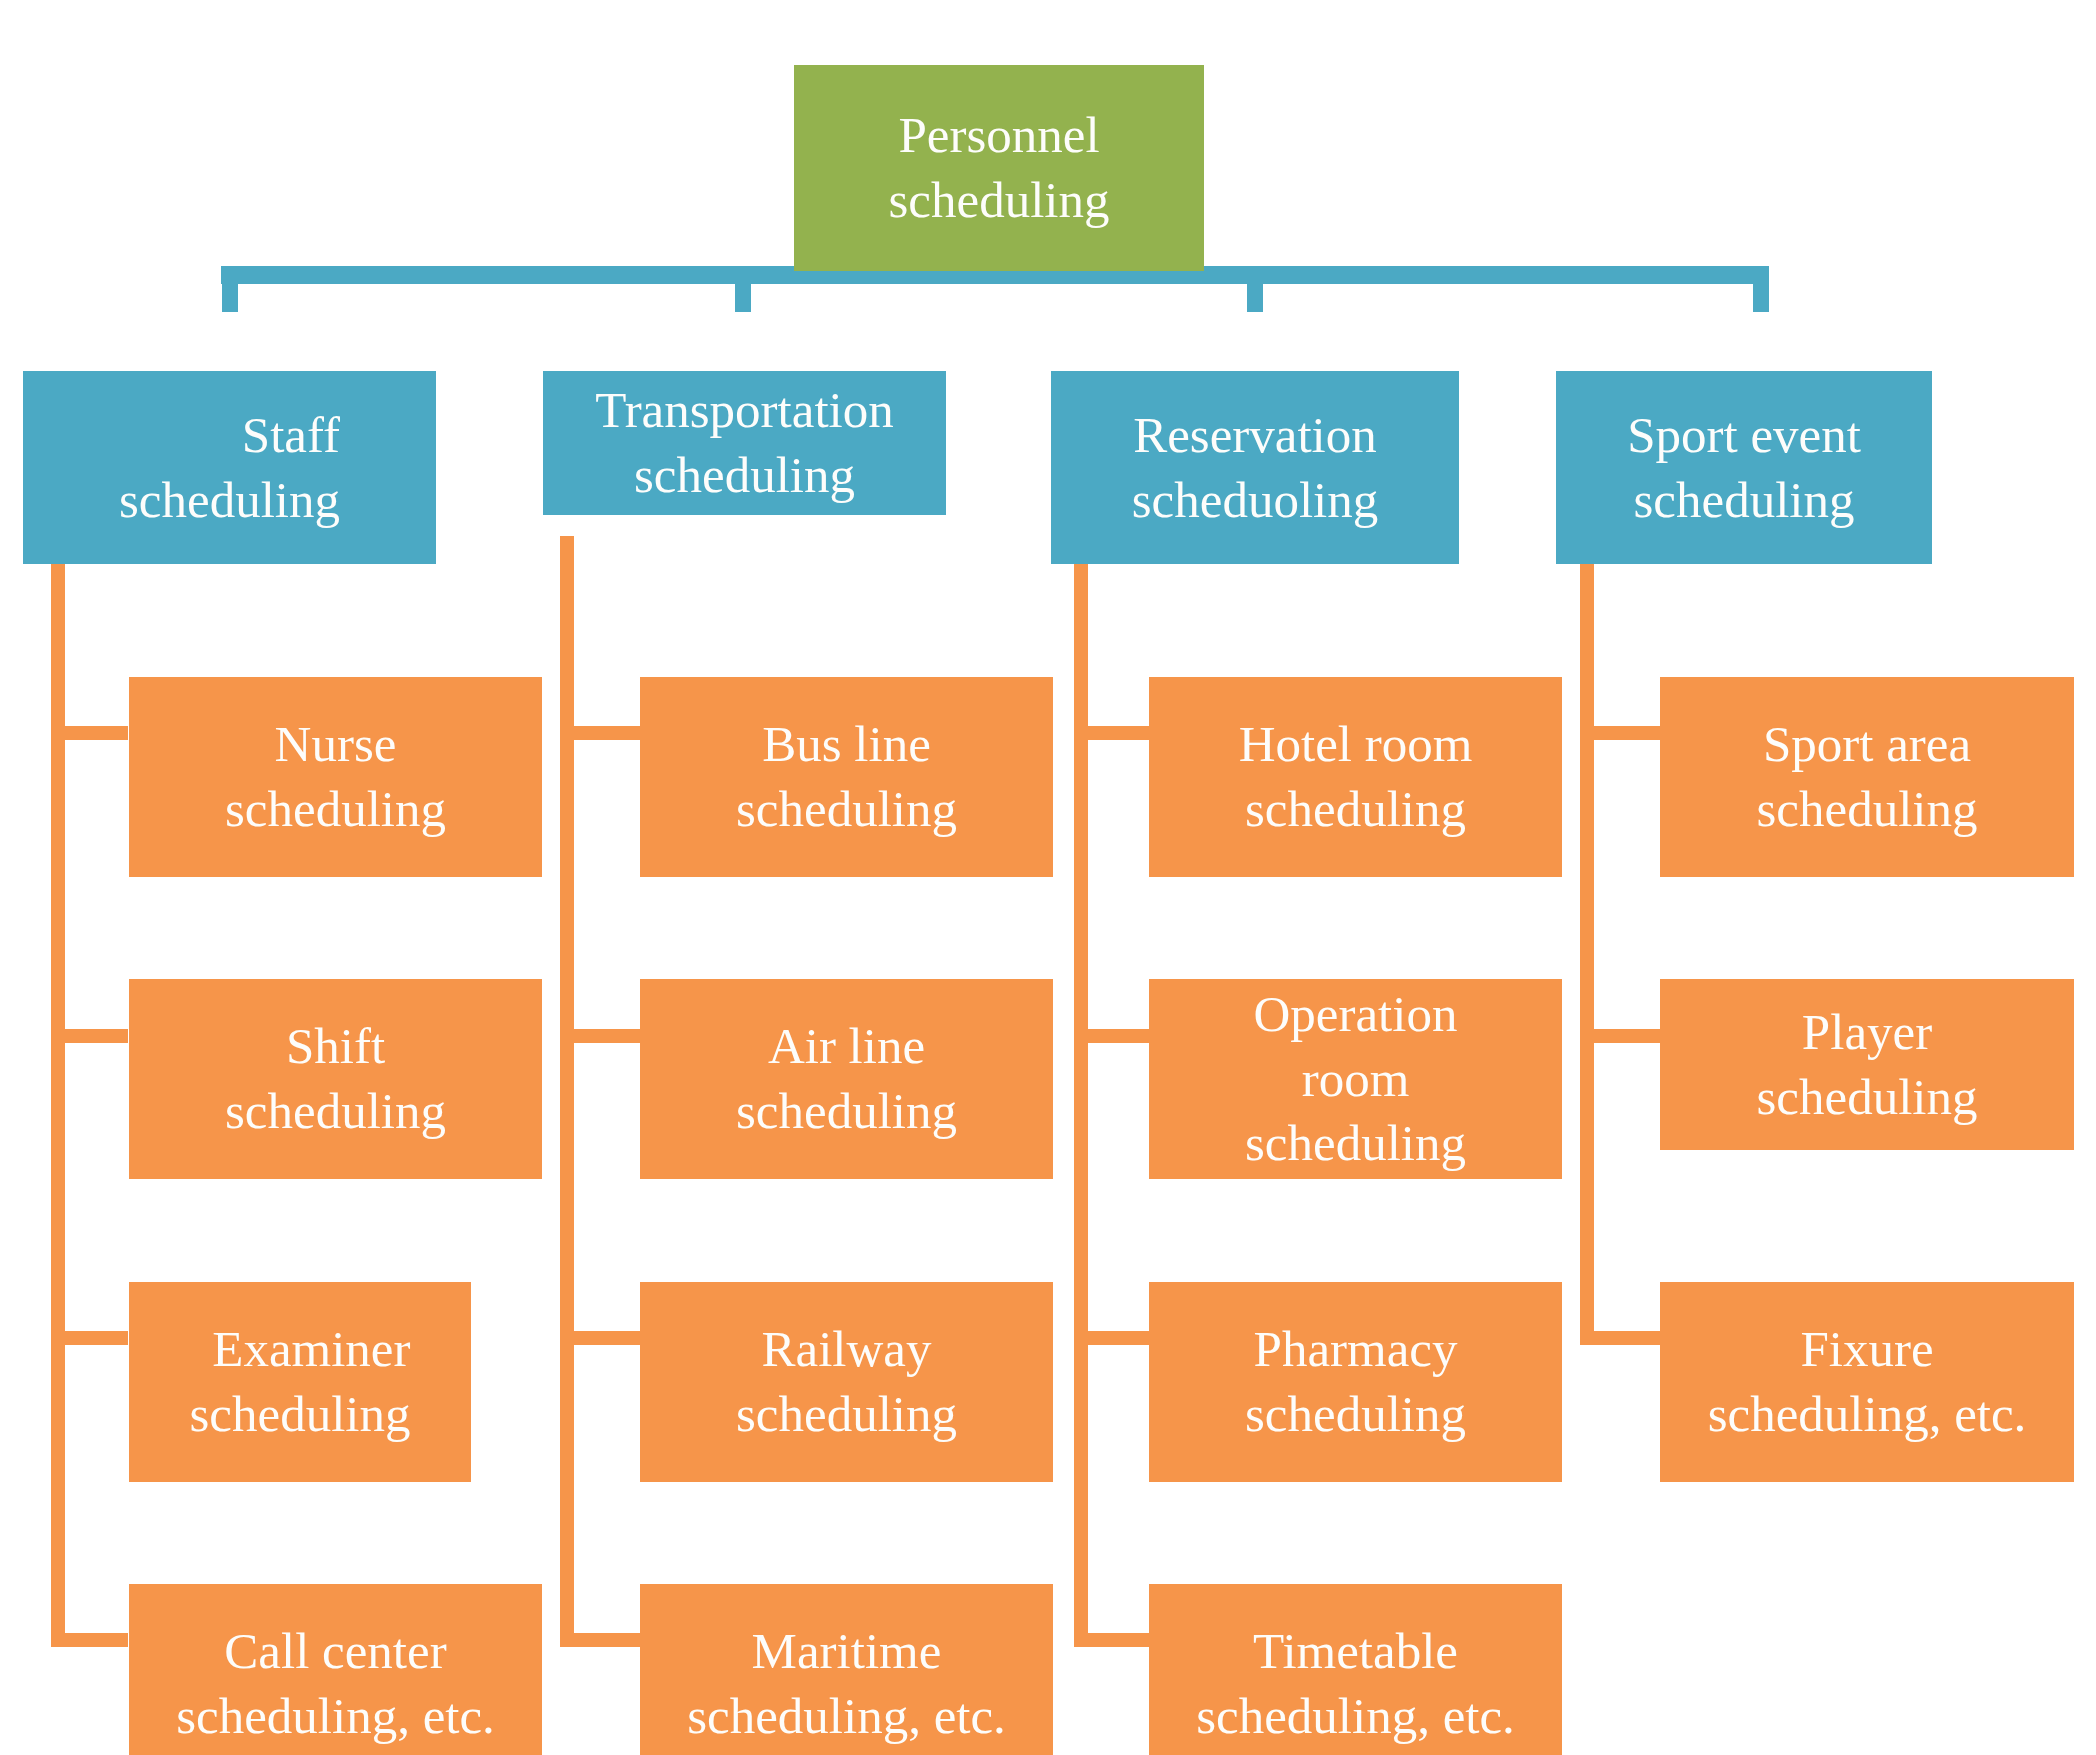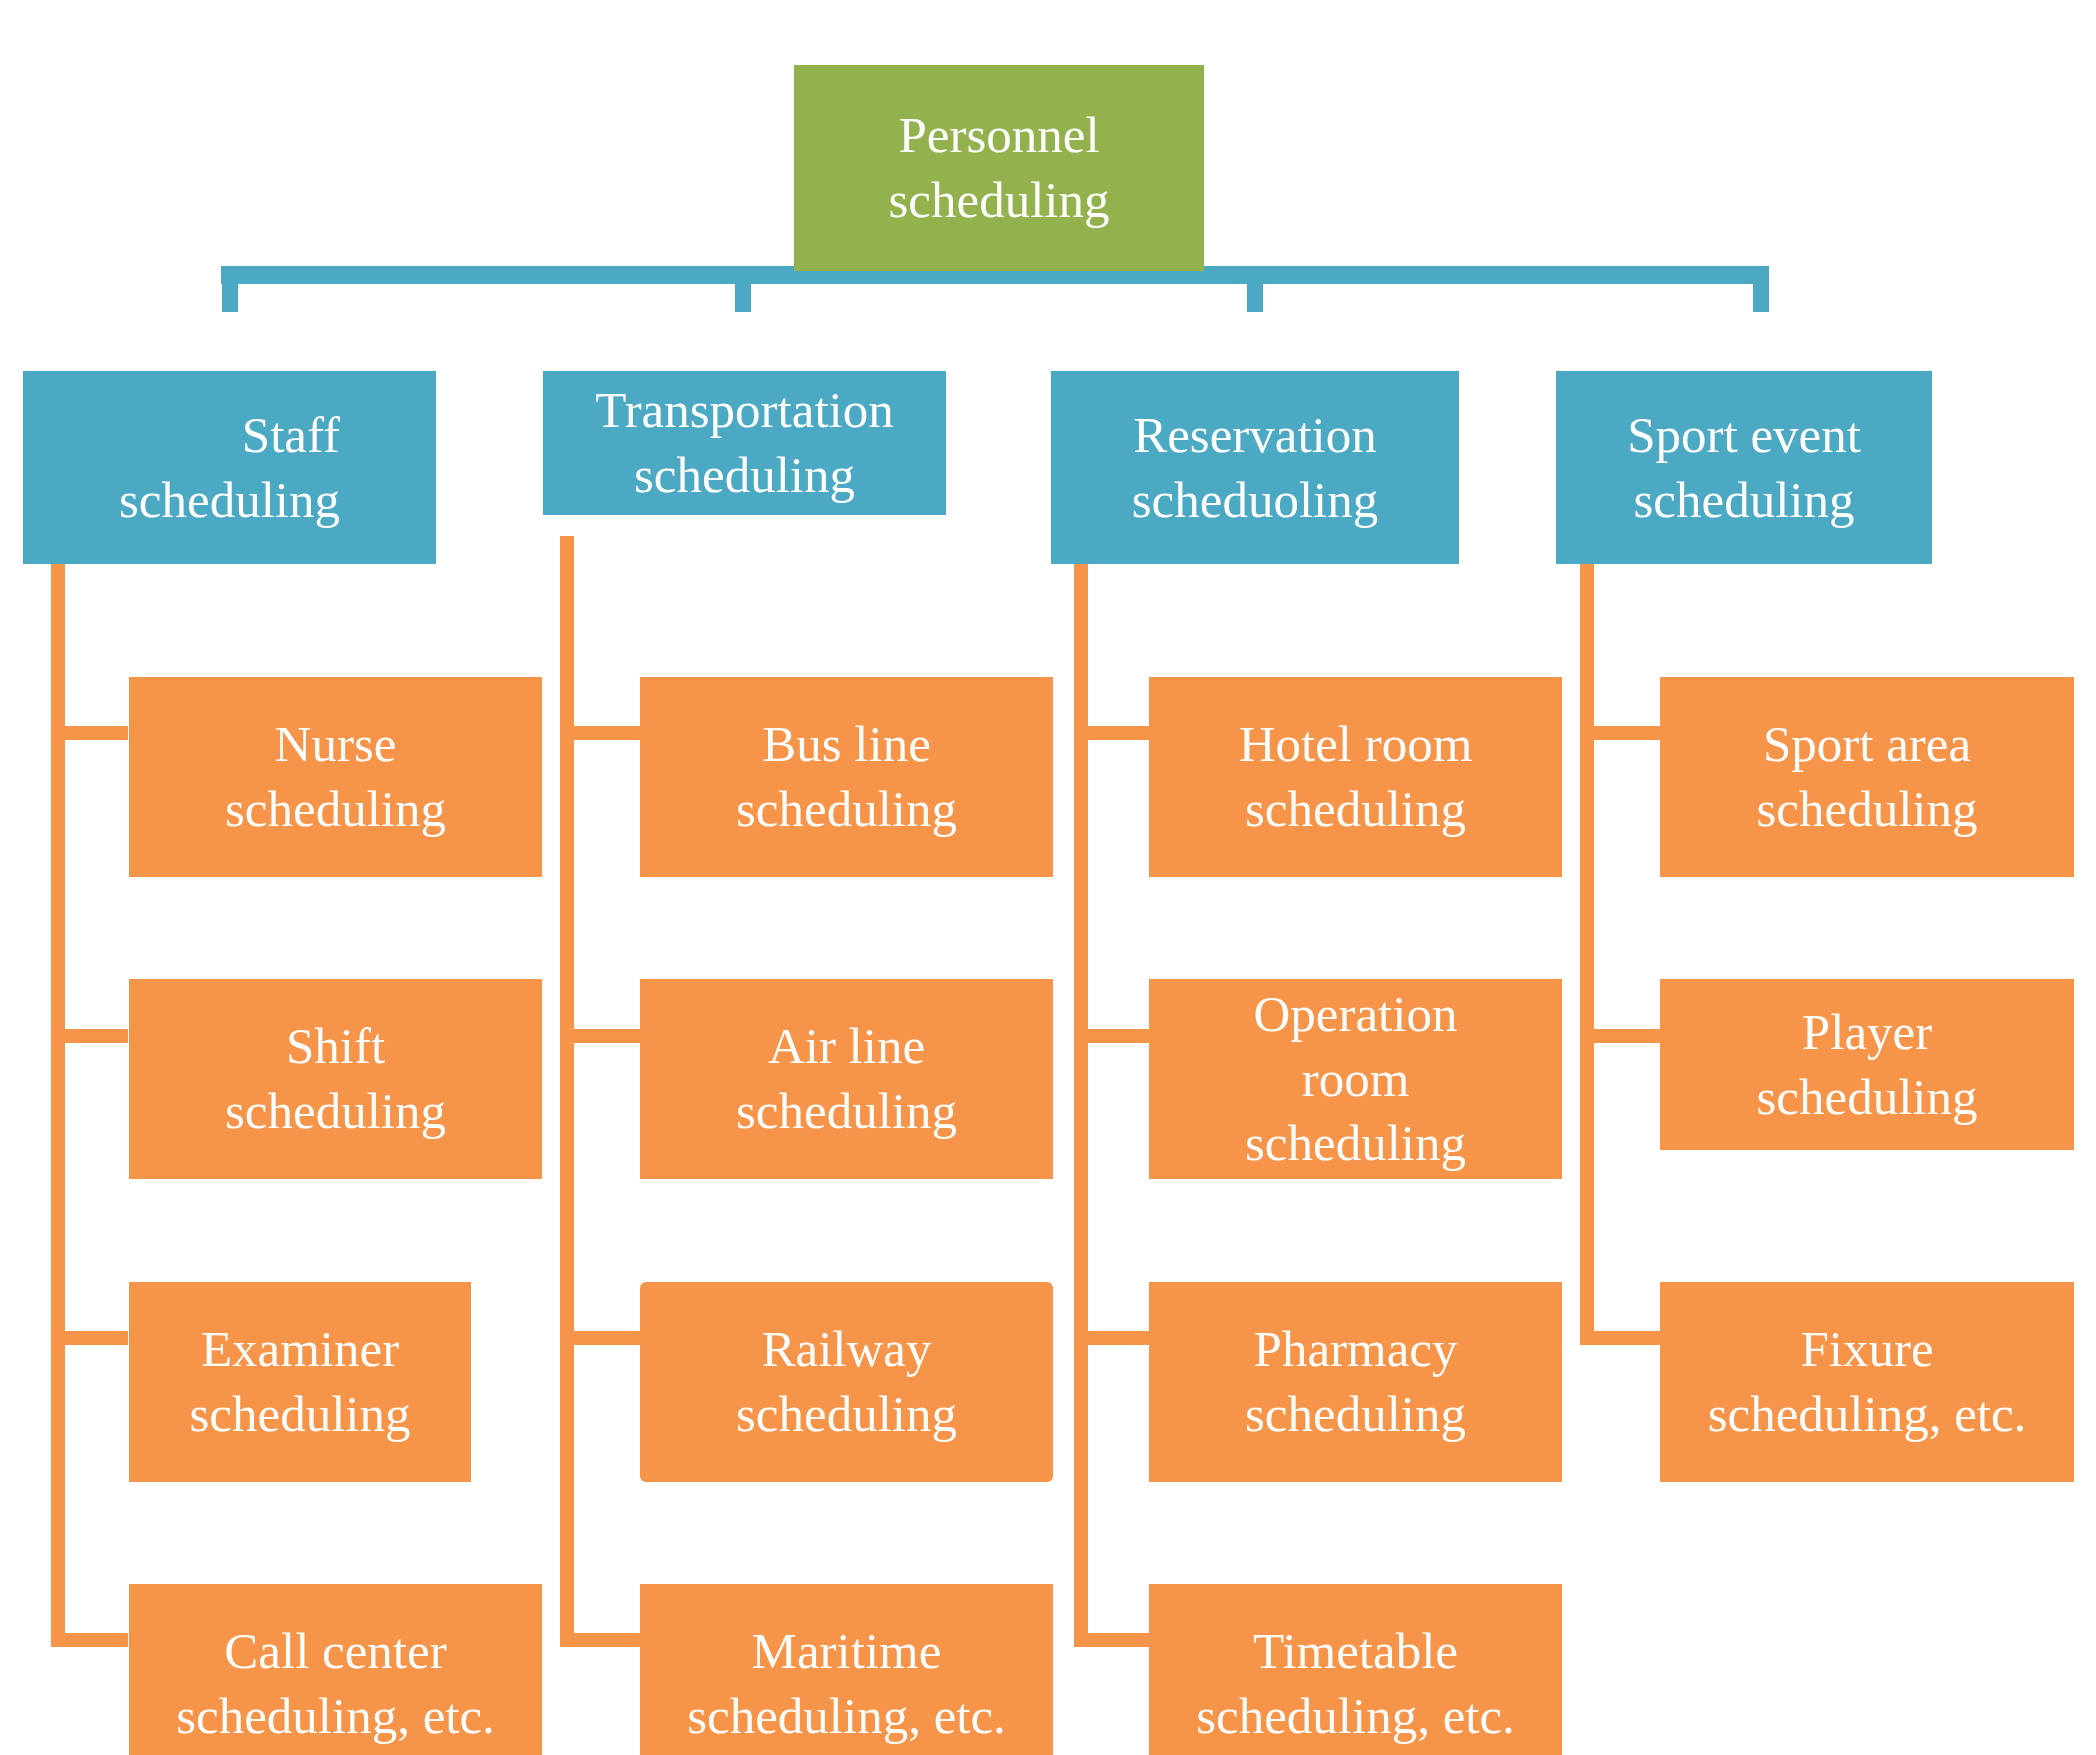--- a/index.html
+++ b/index.html
@@ -85,38 +85,38 @@
   </div>
 
   <div class="box l2" style="left:129px;top:633px;width:413px;height:200px;">
     <span>Nurse
 scheduling</span>
   </div>
   <div class="box l2" style="left:129px;top:935px;width:413px;height:200px;">
     <span>Shift
 scheduling</span>
   </div>
-  <div class="box l2" style="left:129px;top:1238px;width:342px;height:200px;">
+  <div class="box l2" style="left:129px;top:1238px;width:342px;height:200px;text-align:right;">
     <span>Examiner
 scheduling</span>
   </div>
   <div class="box l2" style="left:129px;top:1540px;width:413px;height:200px;">
     <span>Call center
 scheduling, etc.</span>
   </div>
 
   <div class="box l2" style="left:640px;top:633px;width:413px;height:200px;">
     <span>Bus line
 scheduling</span>
   </div>
   <div class="box l2" style="left:640px;top:935px;width:413px;height:200px;">
     <span>Air line
 scheduling</span>
   </div>
-  <div class="box l2" style="left:640px;top:1238px;width:413px;height:200px;border-radius:6px;">
+  <div class="box l2" style="left:640px;top:1238px;width:413px;height:200px;">
     <span>Railway
 scheduling</span>
   </div>
   <div class="box l2" style="left:640px;top:1540px;width:413px;height:200px;">
     <span>Maritime
 scheduling, etc.</span>
   </div>
 
   <div class="box l2" style="left:1149px;top:633px;width:413px;height:200px;">
     <span>Hotel room

